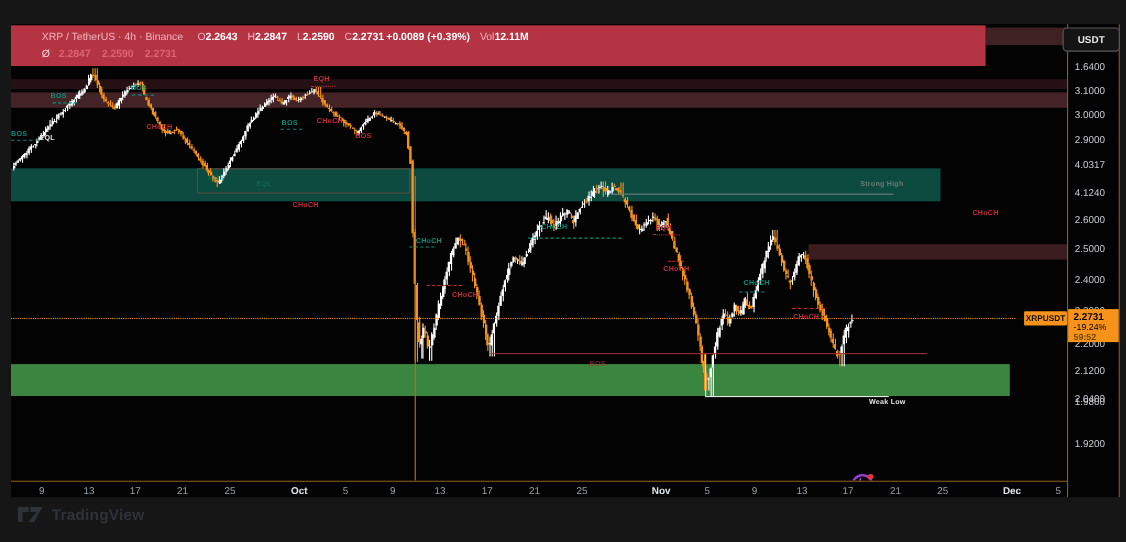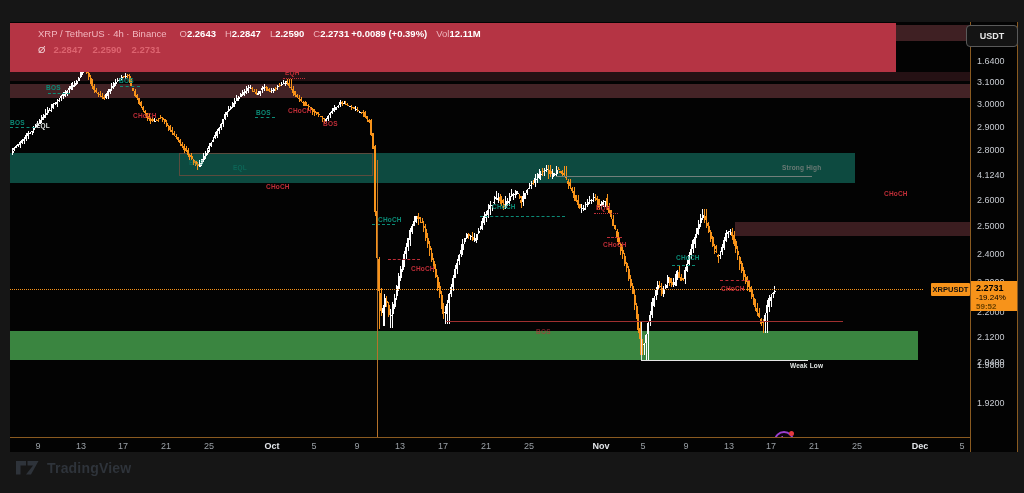--- a/index.html
+++ b/index.html
@@ -13,21 +13,21 @@
   #paxis{left:960px;top:0;width:46px;height:430px;background:#030303;border-left:1px solid #8a5a20;border-right:1px solid #8a5a20;}
   #taxis{left:0;top:415px;width:960px;height:15px;background:#030303;border-top:1px solid #8a5a20;}
   .zone{position:absolute;}
   .candle-wick{position:absolute;width:1px;}
   .candle-body{position:absolute;width:2px;}
   .lbl{position:absolute;font-size:6.5px;line-height:1;font-weight:700;letter-spacing:.2px;white-space:nowrap;}
   .dash{position:absolute;height:0;border-top-width:1px;}
   .pscale-lbl{position:absolute;left:6px;color:#c7cbd1;font-size:9px;}
   .t-tick{position:absolute;top:3px;color:#9aa0a6;font-size:9px;transform:translateX(-50%);}
   .t-tick.month{color:#e3e6ea;font-weight:700;}
-  #banner{left:0px;top:1px;width:886px;height:49px;background:#b53444;}
+  #banner{left:0px;top:1px;width:886px;height:37px;background:#b53444;}
   #banner .l1{position:absolute;left:28px;top:5px;font-size:9.5px;white-space:nowrap;}
   #banner .l1 .sym{color:#f2b6be;margin-right:6px;}
   #banner .l1 .lbl1{color:#eeb4bc;margin-left:7px;}
   #banner .l1 .val{color:#ffffff;font-weight:700;}
   #banner .l2{position:absolute;left:28px;top:21px;font-size:9.5px;white-space:nowrap;color:#e9illa;}
   #banner .l2 .avg{color:#f4d7da;margin-right:8px;}
   #banner .l2 .v{color:#dd6470;margin-right:10px;font-weight:700;}
   #usdt-btn{position:absolute;left:-5px;top:3px;width:50px;height:20px;background:#141414;border:1px solid #5a5a5a;
     border-radius:4px;color:#e8e8e8;font-size:9px;font-weight:700;text-align:center;line-height:20px;}
   #price-badge{position:absolute;left:0px;width:46px;background:#f7931a;color:#000;text-align:left;padding-left:5px;box-sizing:border-box;}
@@ -903,21 +903,21 @@
       </div>
     </div>
 
     <div id="paxis" class="abs">
       <div id="usdt-btn">USDT</div>
       <div id="pscale-labels">
           <div class="pscale-lbl" style="top: 34px;">1.6400</div>
           <div class="pscale-lbl" style="top: 55.2589px;">3.1000</div>
           <div class="pscale-lbl" style="top: 77.215px;">3.0000</div>
           <div class="pscale-lbl" style="top: 99.9155px;">2.9000</div>
-          <div class="pscale-lbl" style="top: 123.413px;">2.8000</div>
+          <div class="pscale-lbl" style="top: 123.413px;">4.0317</div>
           <div class="pscale-lbl" style="top: 147.764px;">4.1240</div>
           <div class="pscale-lbl" style="top: 173.035px;">2.6000</div>
           <div class="pscale-lbl" style="top: 199.298px;">2.5000</div>
           <div class="pscale-lbl" style="top: 226.632px;">2.4000</div>
           <div class="pscale-lbl" style="top: 255.13px;">2.3000</div>
           <div class="pscale-lbl" style="top: 284.895px;">2.2000</div>
           <div class="pscale-lbl" style="top: 309.698px;">2.1200</div>
           <div class="pscale-lbl" style="top: 335.455px;">2.0400</div>
           <div class="pscale-lbl" style="top: 338px;">1.9800</div>
           <div class="pscale-lbl" style="top: 376.049px;">1.9200</div>

